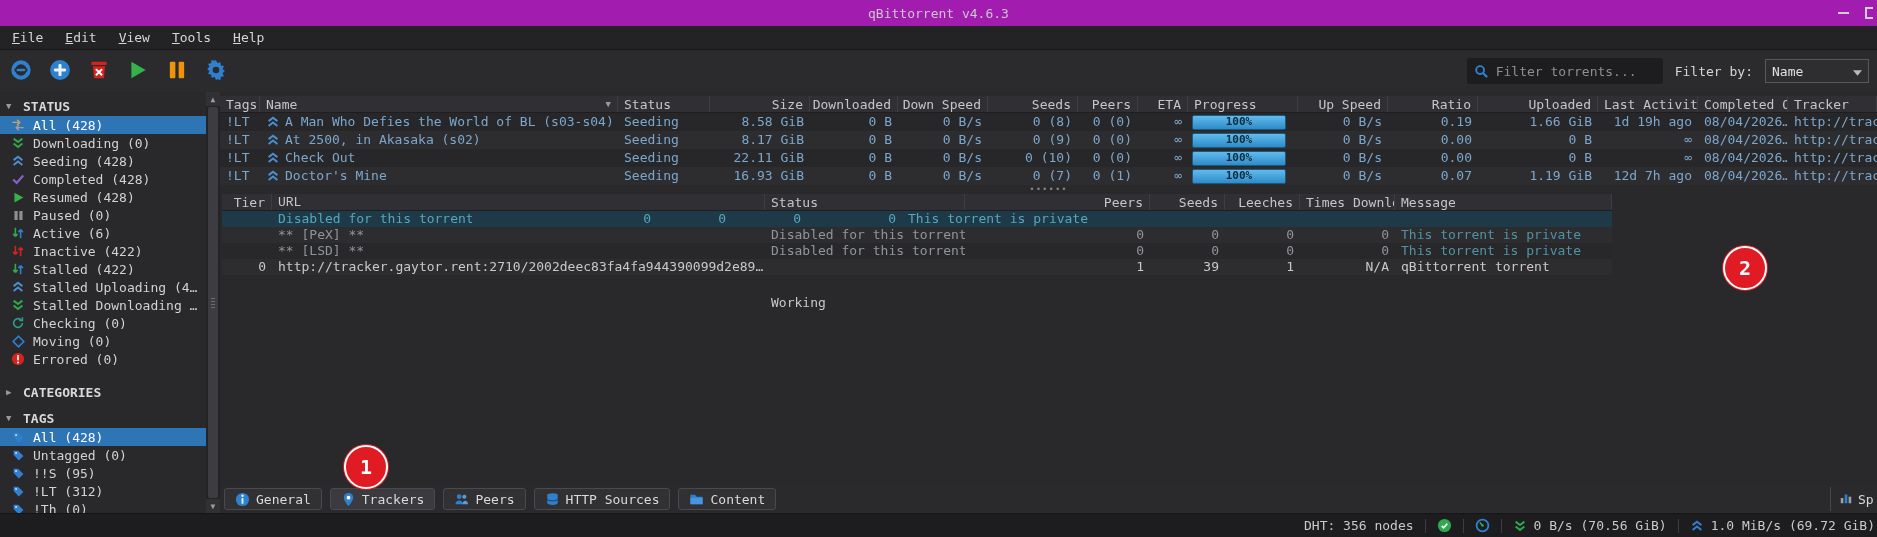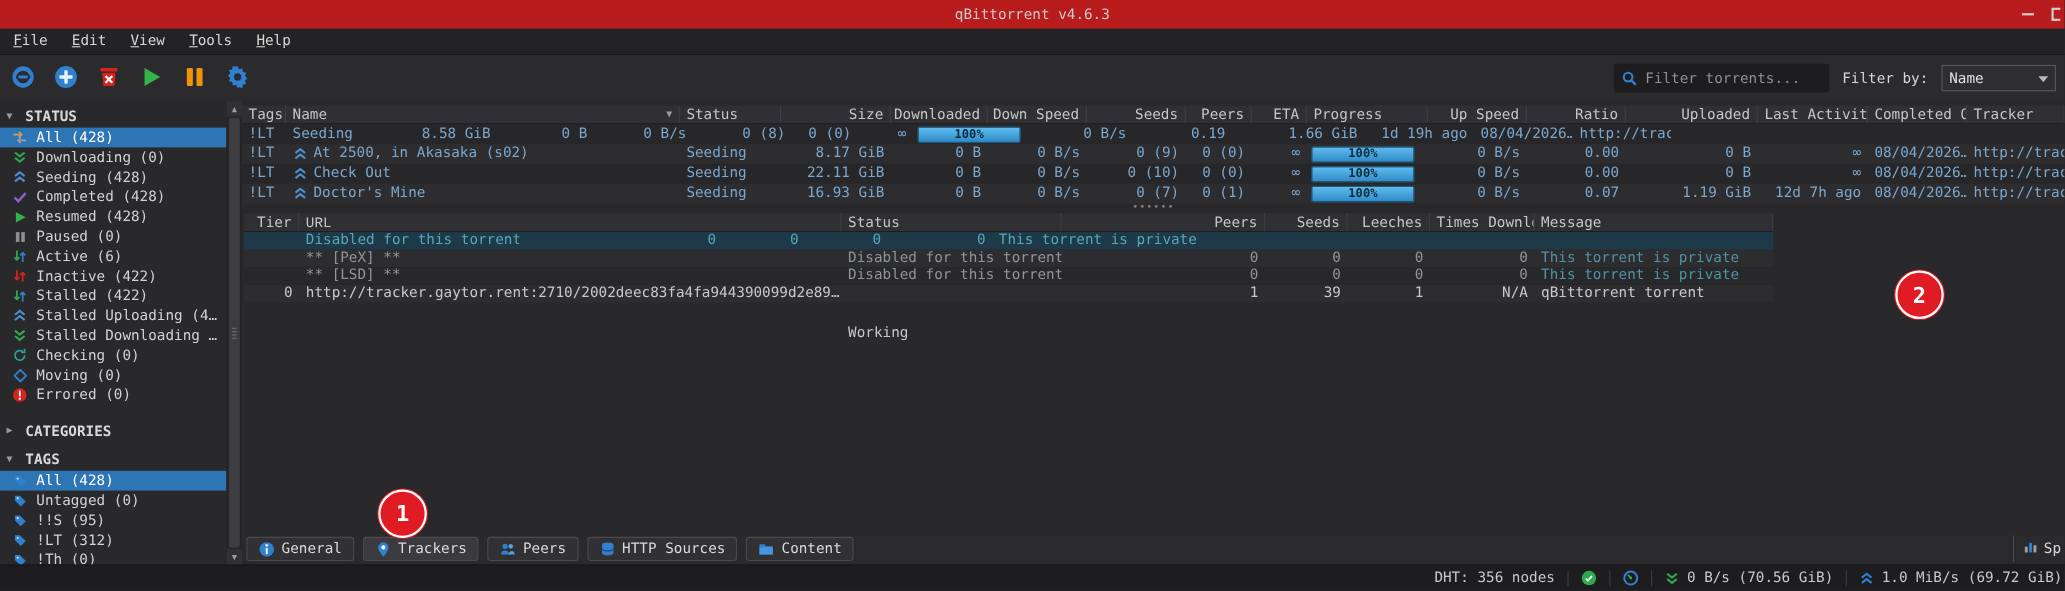--- a/index.html
+++ b/index.html
@@ -1,19 +1,19 @@
 <!DOCTYPE html>
 <html><head>
 <meta charset="utf-8">
 <style>
   html,body{margin:0;padding:0}
   body{width:1877px;height:537px;overflow:hidden;background:#2a2a2c;position:relative;
        font-family:"DejaVu Sans Mono",monospace;font-size:13px;color:#c9c9c9}
   
-  .titlebar{height:26px;background:#b91c1c;position:relative;display:flex;align-items:center;justify-content:center}
+  .titlebar{height:26px;background:#a21caf;position:relative;display:flex;align-items:center;justify-content:center}
   .title-text{color:#c9c9c9}
   .win-controls{position:absolute;right:4px;top:0;height:100%;display:flex;align-items:center;gap:16px;overflow:hidden}
   .min-glyph{width:11px;height:2px;background:#cfcfcf;display:block}
   .max-glyph{width:9px;height:8px;border:2px solid #cfcfcf;display:block;margin-right:-5px}
   
   .menubar{height:23px;background:#232325;display:flex;align-items:center;padding-left:4px;border-bottom:1px solid #18181a}
   .menu-item{padding:1px 8px;margin-right:6px;color:#d6d6d6}
   
   .toolbar{height:42px;background:#2b2b2d;display:flex;align-items:center;padding:0 8px;gap:13px}
   .tbtn{width:26px;height:26px;display:flex;align-items:center;justify-content:center;background:none;border:none;padding:0}
@@ -416,20 +416,28 @@
           <div class="th" style="width: 90px;">
             <span>Completed On</span>
           </div>
           <div class="th" style="width: 89px;">
             <span>Tracker</span>
           </div>
         </div>
       <div id="torrent-rows">
           <div class="tr base">
             <div class="td" style="width: 40px;">!LT</div>
+            <div class="td name-cell" style="width: 358px;">
+              <span class="nicon">
+                <svg viewBox="0 0 16 16" width="14" height="14">
+                  <path d="M3 7l5-4 5 4M3 12.5l5-4 5 4" fill="none" stroke="#4d8fd1" stroke-width="2.2"></path>
+                </svg>
+              </span>
+              <span>A Man Who Defies the World of BL (s03-s04)</span>
+            </div>
             <div class="td" style="width: 92px;">Seeding</div>
             <div class="td right" style="width: 100px;">8.58 GiB</div>
             <div class="td right" style="width: 88px;">0 B</div>
             <div class="td right" style="width: 90px;">0 B/s</div>
             <div class="td right" style="width: 90px;">0 (8)</div>
             <div class="td right" style="width: 60px;">0 (0)</div>
             <div class="td right" style="width: 50px;">∞</div>
             <div class="td pwrap" style="width: 110px;">
               <div class="pbar" style="background-size: 100% 100%;">100%</div>
             </div>

